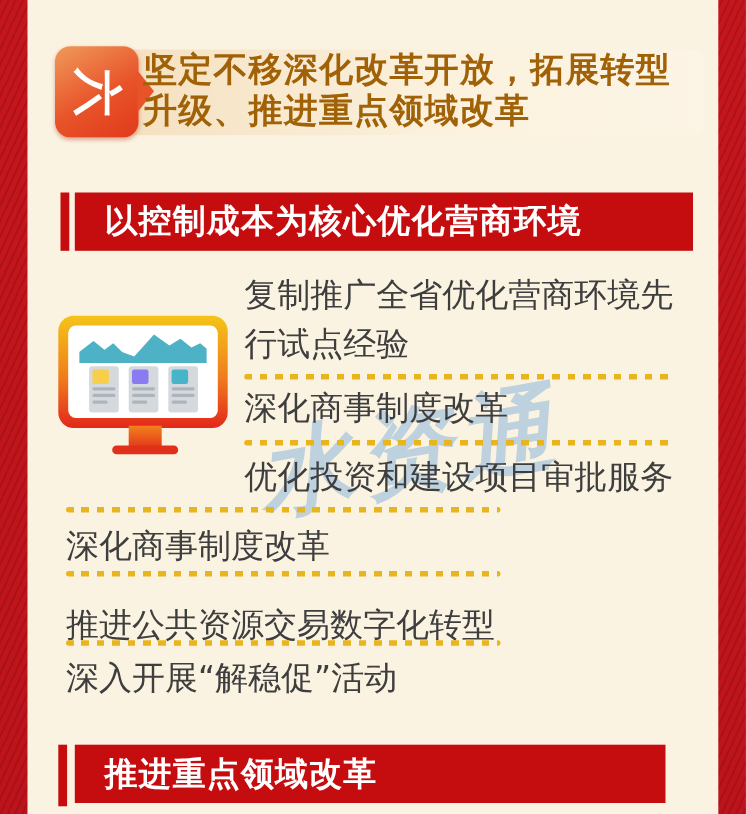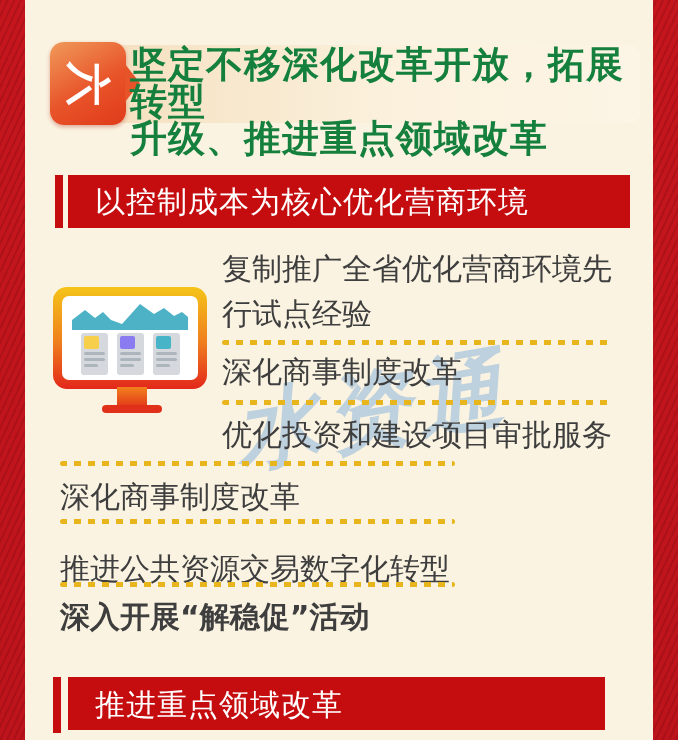--- a/index.html
+++ b/index.html
@@ -36,29 +36,29 @@
     color:#ffffff;font-size:44px;font-weight:bold;line-height:1;
     transform:rotate(90deg);
   }
   .badge-point{
     left:100px;top:64px;width:0;height:0;
     border-top:19px solid transparent;border-bottom:19px solid transparent;
     border-left:15px solid #e8542a;
   }
   .main-title{
     left:105px;top:46px;width:500px;
-    color:#15803d;font-weight:bold;font-size:37px;line-height:37px;
+    color:#a16207;font-weight:bold;font-size:31px;line-height:37px;
     font-family:"DejaVu Serif","Liberation Serif",serif;
     letter-spacing:1px;
   }
 
   
   .banner-bar{width:8px;background:#c50d10;}
   .banner{
-    background:#c50d10;color:#ffffff;font-weight:normal;
+    background:#c50d10;color:#ffffff;font-weight:bold;
     font-family:"DejaVu Serif","Liberation Serif",serif;
     font-size:30px;letter-spacing:1px;padding-left:27px;box-sizing:border-box;
   }
   .banner1-bar{left:30px;top:175px;height:53px;}
   .banner1{left:43px;top:175px;width:562px;height:53px;line-height:53px;}
   .banner2-bar{left:28px;top:677px;height:56px;}
   .banner2{left:43px;top:677px;width:537px;height:53px;line-height:56px;}
 
   
   .monitor-wrap{left:28px;top:287px;width:154px;height:128px;}
@@ -95,21 +95,21 @@
   
   .item{
     color:#3e3e3e;font-size:30px;line-height:40px;letter-spacing:0;
     word-break:break-all;
   }
   .item1{left:197px;top:246px;width:396px;line-height:45px;}
   .item2{left:197px;top:352px;width:400px;}
   .item3{left:197px;top:415px;width:410px;}
   .item4{left:35px;top:477px;width:560px;}
   .item5{left:35px;top:537px;width:560px;margin-top:12px;}
-  .item6{left:35px;top:597px;width:560px;font-weight:bold;}
+  .item6{left:35px;top:597px;width:560px;}
   .sep{
     height:5px;border-radius:3px;
     background:repeating-linear-gradient(90deg,#e9b51d 0 7px,rgba(0,0,0,0) 7px 14px);
   }
   .sepA{left:197px;top:340px;width:388px;}
   .sepB{left:197px;top:400px;width:388px;}
   .sepC{left:35px;top:461px;width:395px;}
   .sepD{left:35px;top:519px;width:395px;}
   .sepE{left:35px;top:582px;width:395px;}
 

